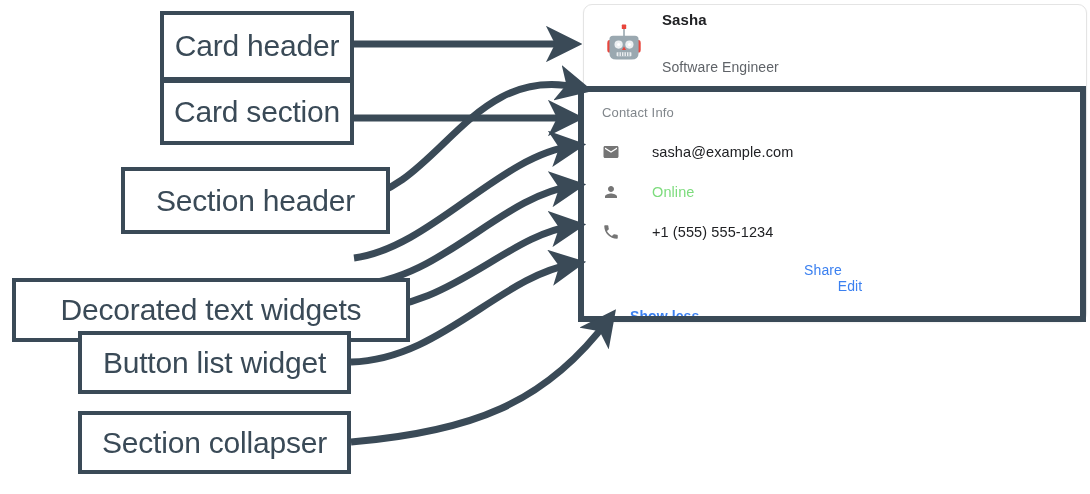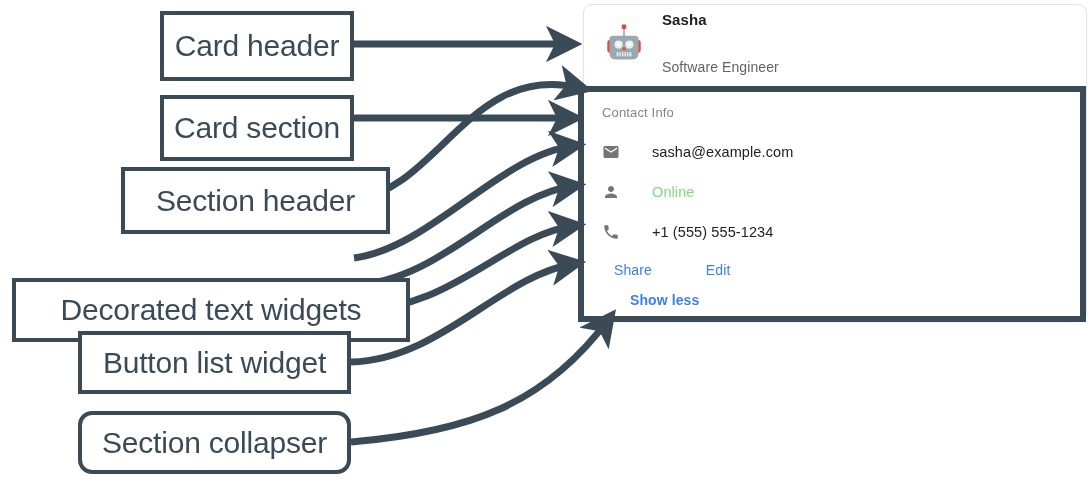--- a/index.html
+++ b/index.html
@@ -34,25 +34,25 @@
     color: #3a4a57;
     font-family: "Liberation Sans", sans-serif;
     font-size: 30px;
     line-height: 1;
     letter-spacing: -0.2px;
     z-index: 30;
     white-space: nowrap;
   }
 
   #c-card-header   { left: 160px; top: 11px;  width: 194px; height: 70px; }
-  #c-card-section  { left: 160px; top: 95px;  width: 194px; height: 66px; }
+  #c-card-section  { left: 160px; top: 79px;  width: 194px; height: 66px; }
   #c-section-header{ left: 121px; top: 167px; width: 269px; height: 67px; }
   #c-decorated     { left: 12px;  top: 250px; width: 398px; height: 64px; margin-top: 28px; }
   #c-button-list   { left: 78px;  top: 331px; width: 273px; height: 63px; }
-  #c-section-colla { left: 78px;  top: 411px; width: 273px; height: 63px; border-radius: 14px; }
+  #c-section-colla { left: 78px;  top: 411px; width: 273px; height: 63px; }
 
   
   #arrows {
     position: absolute;
     left: 0; top: 0;
     width: 1090px;
     height: 494px;
     z-index: 25;
     pointer-events: none;
   }
@@ -131,23 +131,24 @@
   .kv-icon svg { width: 18px; height: 18px; fill: #757575; display: block; }
   .kv-text {
     font-size: 14.5px;
     color: #202124;
     letter-spacing: 0.1px;
   }
   .kv-text.status-online { color: #7ddc7d; }
 
   #button-list {
     display: flex;
-    align-items: flex-start;
+    align-items: center;
     margin-top: 10px;
     margin-left: 12px;
+    flex-direction: column;
   }
   .link-button {
     font-size: 14px;
     color: #3b80f0;
     letter-spacing: 0.1px;
     background: none;
     border: none;
     padding: 0;
     cursor: pointer;
     font-family: "Liberation Sans", sans-serif;

